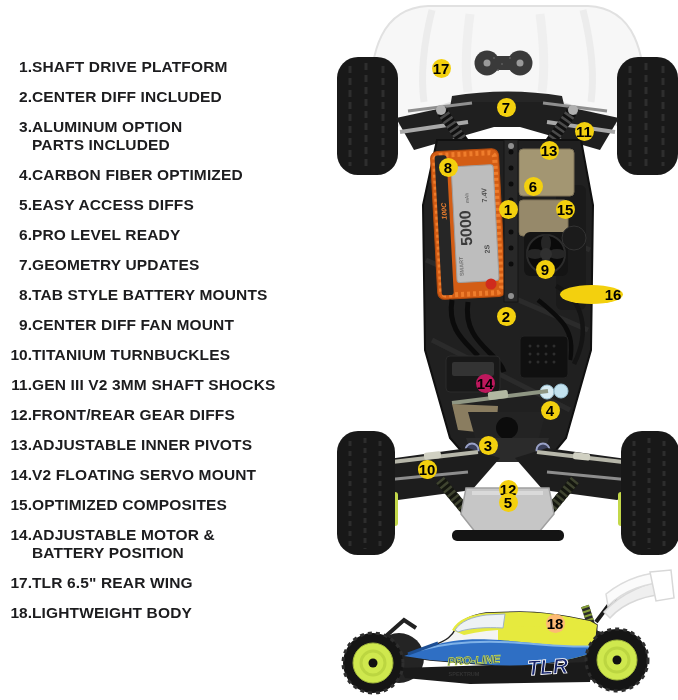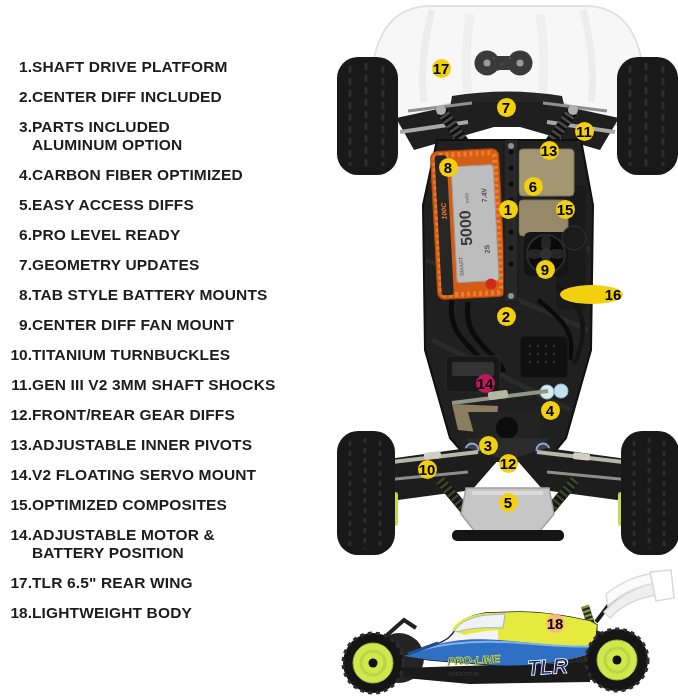--- a/index.html
+++ b/index.html
@@ -33,22 +33,22 @@
       </div>
       <div class="feat">
         <div class="num">2.</div>
         <div class="txt">
           <div>CENTER DIFF INCLUDED</div>
         </div>
       </div>
       <div class="feat">
         <div class="num">3.</div>
         <div class="txt">
+          <div>ALUMINUM OPTION</div>
           <div>PARTS INCLUDED</div>
-          <div>ALUMINUM OPTION</div>
         </div>
       </div>
       <div class="feat">
         <div class="num">4.</div>
         <div class="txt">
           <div>CARBON FIBER OPTIMIZED</div>
         </div>
       </div>
       <div class="feat">
         <div class="num">5.</div>
@@ -399,19 +399,19 @@
       <div class="badge" style="left: 438.5px; top: 157.5px; background: rgb(243, 208, 14); color: rgb(0, 0, 0);">8</div>
       <div class="badge" style="left: 523.5px; top: 176.5px; background: rgb(243, 208, 14); color: rgb(0, 0, 0);">6</div>
       <div class="badge" style="left: 498.5px; top: 199.5px; background: rgb(243, 208, 14); color: rgb(0, 0, 0);">1</div>
       <div class="badge" style="left: 555.5px; top: 199.5px; background: rgb(243, 208, 14); color: rgb(0, 0, 0);">15</div>
       <div class="badge" style="left: 535.5px; top: 259.5px; background: rgb(243, 208, 14); color: rgb(0, 0, 0);">9</div>
       <div class="badge" style="left: 559.5px; top: 284.5px; background: rgb(243, 208, 14); color: rgb(0, 0, 0); padding-left: 44px;">16</div>
       <div class="badge" style="left: 496.5px; top: 306.5px; background: rgb(243, 208, 14); color: rgb(0, 0, 0);">2</div>
       <div class="badge" style="left: 475.5px; top: 373.5px; background: #be185d; color: rgb(0, 0, 0);">14</div>
       <div class="badge" style="left: 540.5px; top: 400.5px; background: rgb(243, 208, 14); color: rgb(0, 0, 0);">4</div>
       <div class="badge" style="left: 478.5px; top: 435.5px; background: rgb(243, 208, 14); color: rgb(0, 0, 0);">3</div>
-      <div class="badge" style="left: 417.5px; top: 459.5px; background: rgb(243, 208, 14); color: rgb(0, 0, 0);">10</div>
-      <div class="badge" style="left: 498.5px; top: 454px; background: rgb(243, 208, 14); color: rgb(0, 0, 0);">12</div>
+      <div class="badge" style="left: 417.5px; top: 459.5px; background: rgb(243, 208, 14); color: rgb(0, 0, 0); border-radius: 9px;">10</div>
+      <div class="badge" style="left: 498.5px; top: 480px; background: rgb(243, 208, 14); color: rgb(0, 0, 0);">12</div>
       <div class="badge" style="left: 498.5px; top: 492.5px; background: rgb(243, 208, 14); color: rgb(0, 0, 0);">5</div>
       <div class="badge" style="left: 545.5px; top: 613.5px; background: #fdba74; color: rgb(0, 0, 0);">18</div>
     </div>
 
 </div>
 
 </body></html>

